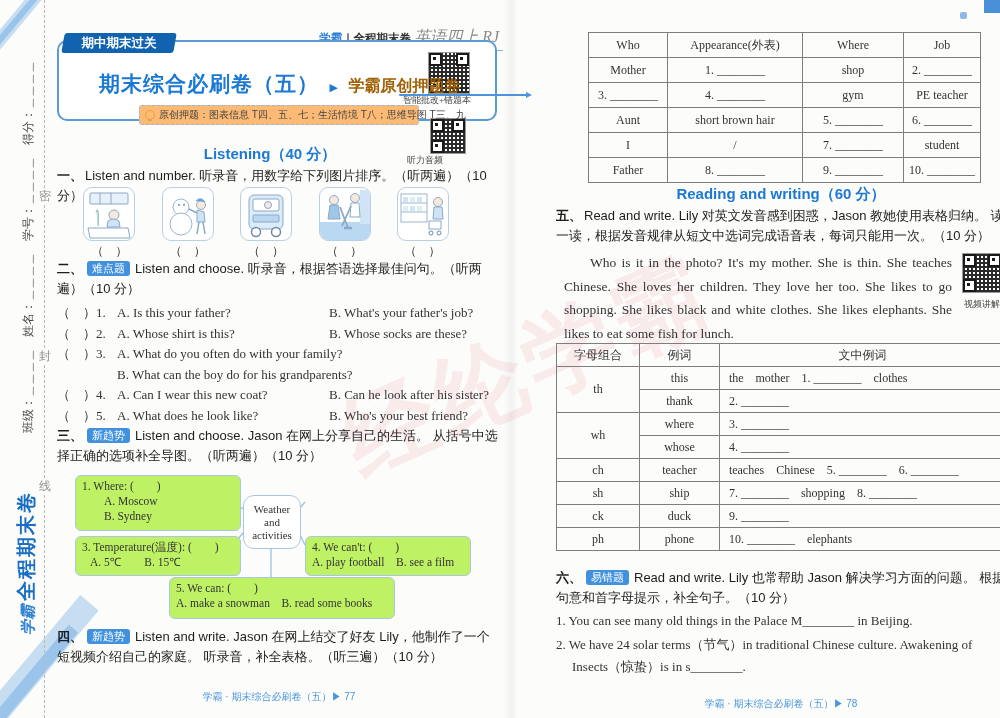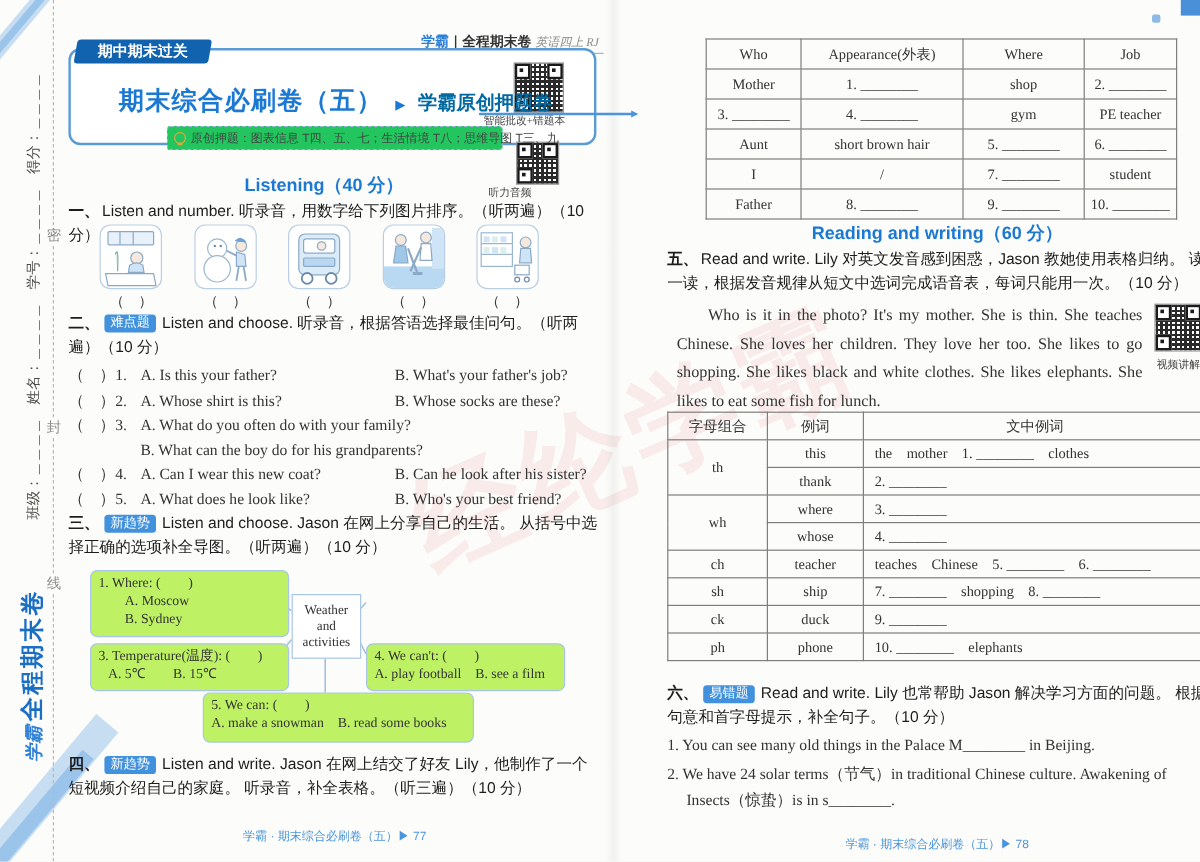--- a/index.html
+++ b/index.html
@@ -24,34 +24,34 @@
   .corner-mark{position:absolute;left:984px;top:0;width:16px;height:13px;background:#4a90d9;z-index:3;}
   .corner-dot{position:absolute;left:960px;top:12px;width:7px;height:7px;border-radius:2px;background:#8cb9e6;z-index:3;}
   
   .page-left{position:absolute;left:55px;top:26px;width:448px;height:678px;z-index:2;}
   .page-right{position:absolute;left:520px;top:25px;width:450px;height:686px;z-index:2;margin-left:36px;}
   
   .brand-tab{position:absolute;right:0;top:0;font-size:11.5px;white-space:nowrap;border-bottom:1.5px solid #8db9e2;padding:1px 4px 2px 10px;}
   .brand-tab .bt-slant{position:absolute;left:-8px;bottom:-2px;width:16px;border-top:1.5px solid #8db9e2;transform:rotate(-38deg);}
   .brand-tab .b1{color:#2b7fd4;font-weight:bold;}
   .brand-tab .b2{color:#333;font-weight:bold;}
-  .brand-tab .b3{color:#8a8a86;font-style:italic;font-size:10px;font-family:"Liberation Serif",serif;}
+  .brand-tab .b3{color:#8a8a86;font-style:italic;font-size:16px;font-family:"Liberation Serif",serif;}
   .hdr-box{position:absolute;left:2px;top:14px;width:436px;height:77px;border:2px solid #5b9bd5;border-radius:10px;background:#fff;}
   .hdr-badge{position:absolute;left:8px;top:7px;width:112px;height:20px;background:#1163b0;color:#fff;
        font-size:12.5px;font-weight:bold;text-align:center;line-height:20px;border-radius:3px;transform:skewX(-10deg);z-index:5;}
   .hdr-badge span{display:block;transform:skewX(10deg);}
   .hdr-title-row{position:absolute;left:40px;top:28px;white-space:nowrap;z-index:4;}
   .hdr-title{font-size:21px;font-weight:bold;color:#1b79d4;letter-spacing:1px;}
   .hdr-caret{font-size:11px;color:#1b79d4;margin:0 6px;}
-  .hdr-sub{font-size:16px;font-weight:bold;color:#0369a1;position:relative;}
+  .hdr-sub{font-size:16px;font-weight:bold;color:#a16207;position:relative;}
   .hdr-sub-line{position:absolute;left:300px;top:24px;width:128px;height:2px;background:#4a95dd;border-radius:1px;}
   .hdr-sub-line:after{content:"";position:absolute;right:-5px;top:-2.5px;border-left:6px solid #4a95dd;border-top:3.5px solid transparent;border-bottom:3.5px solid transparent;}
   .hdr-meta{position:absolute;left:60px;top:64px;width:260px;text-align:center;font-size:11.5px;color:#222;}
   .tip-box{position:absolute;left:84px;top:79px;width:268px;border:1px dashed #9bb8d8;border-radius:3px;
-       background:#22c55e;font-size:10px;color:#444;padding:2px 5px;z-index:6;white-space:nowrap;display:flex;align-items:center;}
+       background:#fdba74;font-size:10px;color:#444;padding:2px 5px;z-index:6;white-space:nowrap;display:flex;align-items:center;}
   .bulb{display:inline-block;width:8px;height:8px;border:1.5px solid #e8a33d;border-radius:50%;margin-right:4px;position:relative;flex:none;}
   .bulb:after{content:"";position:absolute;left:2px;top:8px;width:4px;height:2px;background:#e8a33d;}
   
   .qr{background:repeating-linear-gradient(0deg,#2a2a2a 0 2px,transparent 2px 4px),
        repeating-linear-gradient(90deg,#2a2a2a 0 2px,#fff 2px 4px);position:relative;border:1px solid #999;}
   .qr i{position:absolute;width:9px;height:9px;border:2px solid #1a1a1a;background:#fff;}
   .qr i:after{content:"";position:absolute;left:2px;top:2px;width:3px;height:3px;background:#1a1a1a;}
   .qr .tl{left:0;top:0;} .qr .tr{right:0;top:0;} .qr .bl{left:0;bottom:0;}
   .qr-label{font-size:9px;color:#444;font-family:"Liberation Serif",serif;}
   
@@ -69,21 +69,21 @@
   .opts{font-family:"Liberation Serif",serif;font-size:13px;color:#333;line-height:20.5px;}
   .r{display:flex;}
   .rn{width:60px;flex:none;}
   .ra{width:212px;flex:none;}
   .rb{flex:1;}
   
   .mindmap{position:absolute;left:0;top:449px;width:448px;height:148px;}
   .mm-box{position:absolute;border:1.5px solid #a9c7e4;border-radius:6px;background:#bef264;
        font-family:"Liberation Serif",serif;font-size:11.5px;color:#333;padding:3px 6px;line-height:15px;}
   .mm-box .ind{padding-left:22px;display:block;}
-  .mm-center{position:absolute;left:188px;top:20px;width:56px;height:52px;border:1.5px solid #a9c7e4;border-radius:0;
+  .mm-center{position:absolute;left:188px;top:20px;width:56px;height:52px;border:1.5px solid #a9c7e4;border-radius:11px;
        background:#fff;font-family:"Liberation Serif",serif;font-size:11px;color:#333;text-align:center;
        display:flex;flex-direction:column;justify-content:center;line-height:13px;}
   .mm-svg{position:absolute;left:0;top:0;width:448px;height:148px;}
   
   .foot{position:absolute;width:100%;text-align:center;font-size:10px;color:#4a95dd;}
   
   table{border-collapse:collapse;}
   .t1{position:absolute;left:32px;top:7px;}
   .t1 td,.t1 th{border:1px solid #7e7e7a;font-family:"Liberation Serif",serif;font-size:12px;
        font-weight:normal;color:#333;text-align:center;height:24px;padding:0 3px;background:transparent;}

